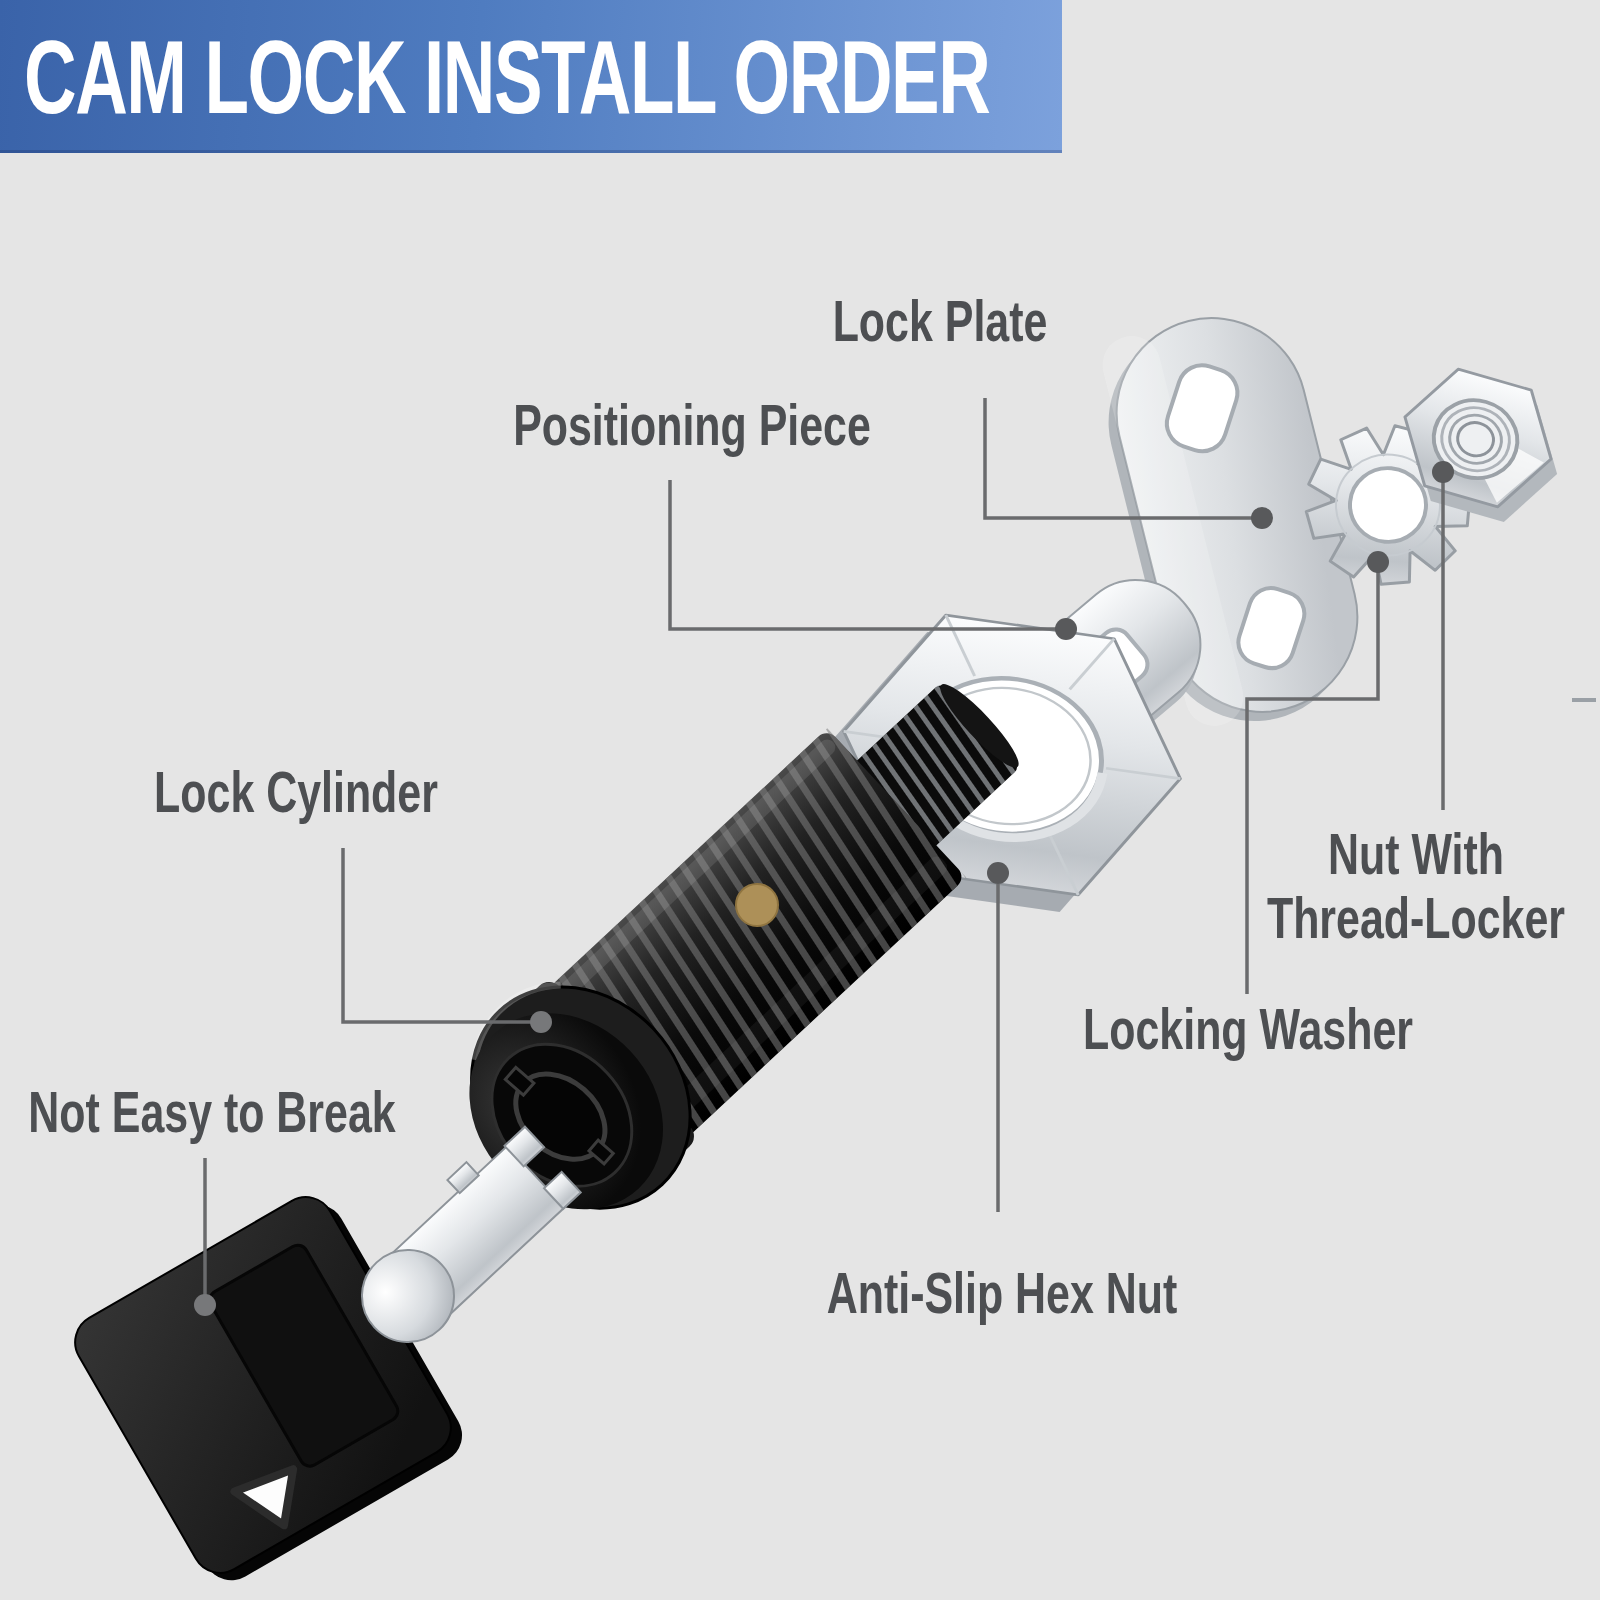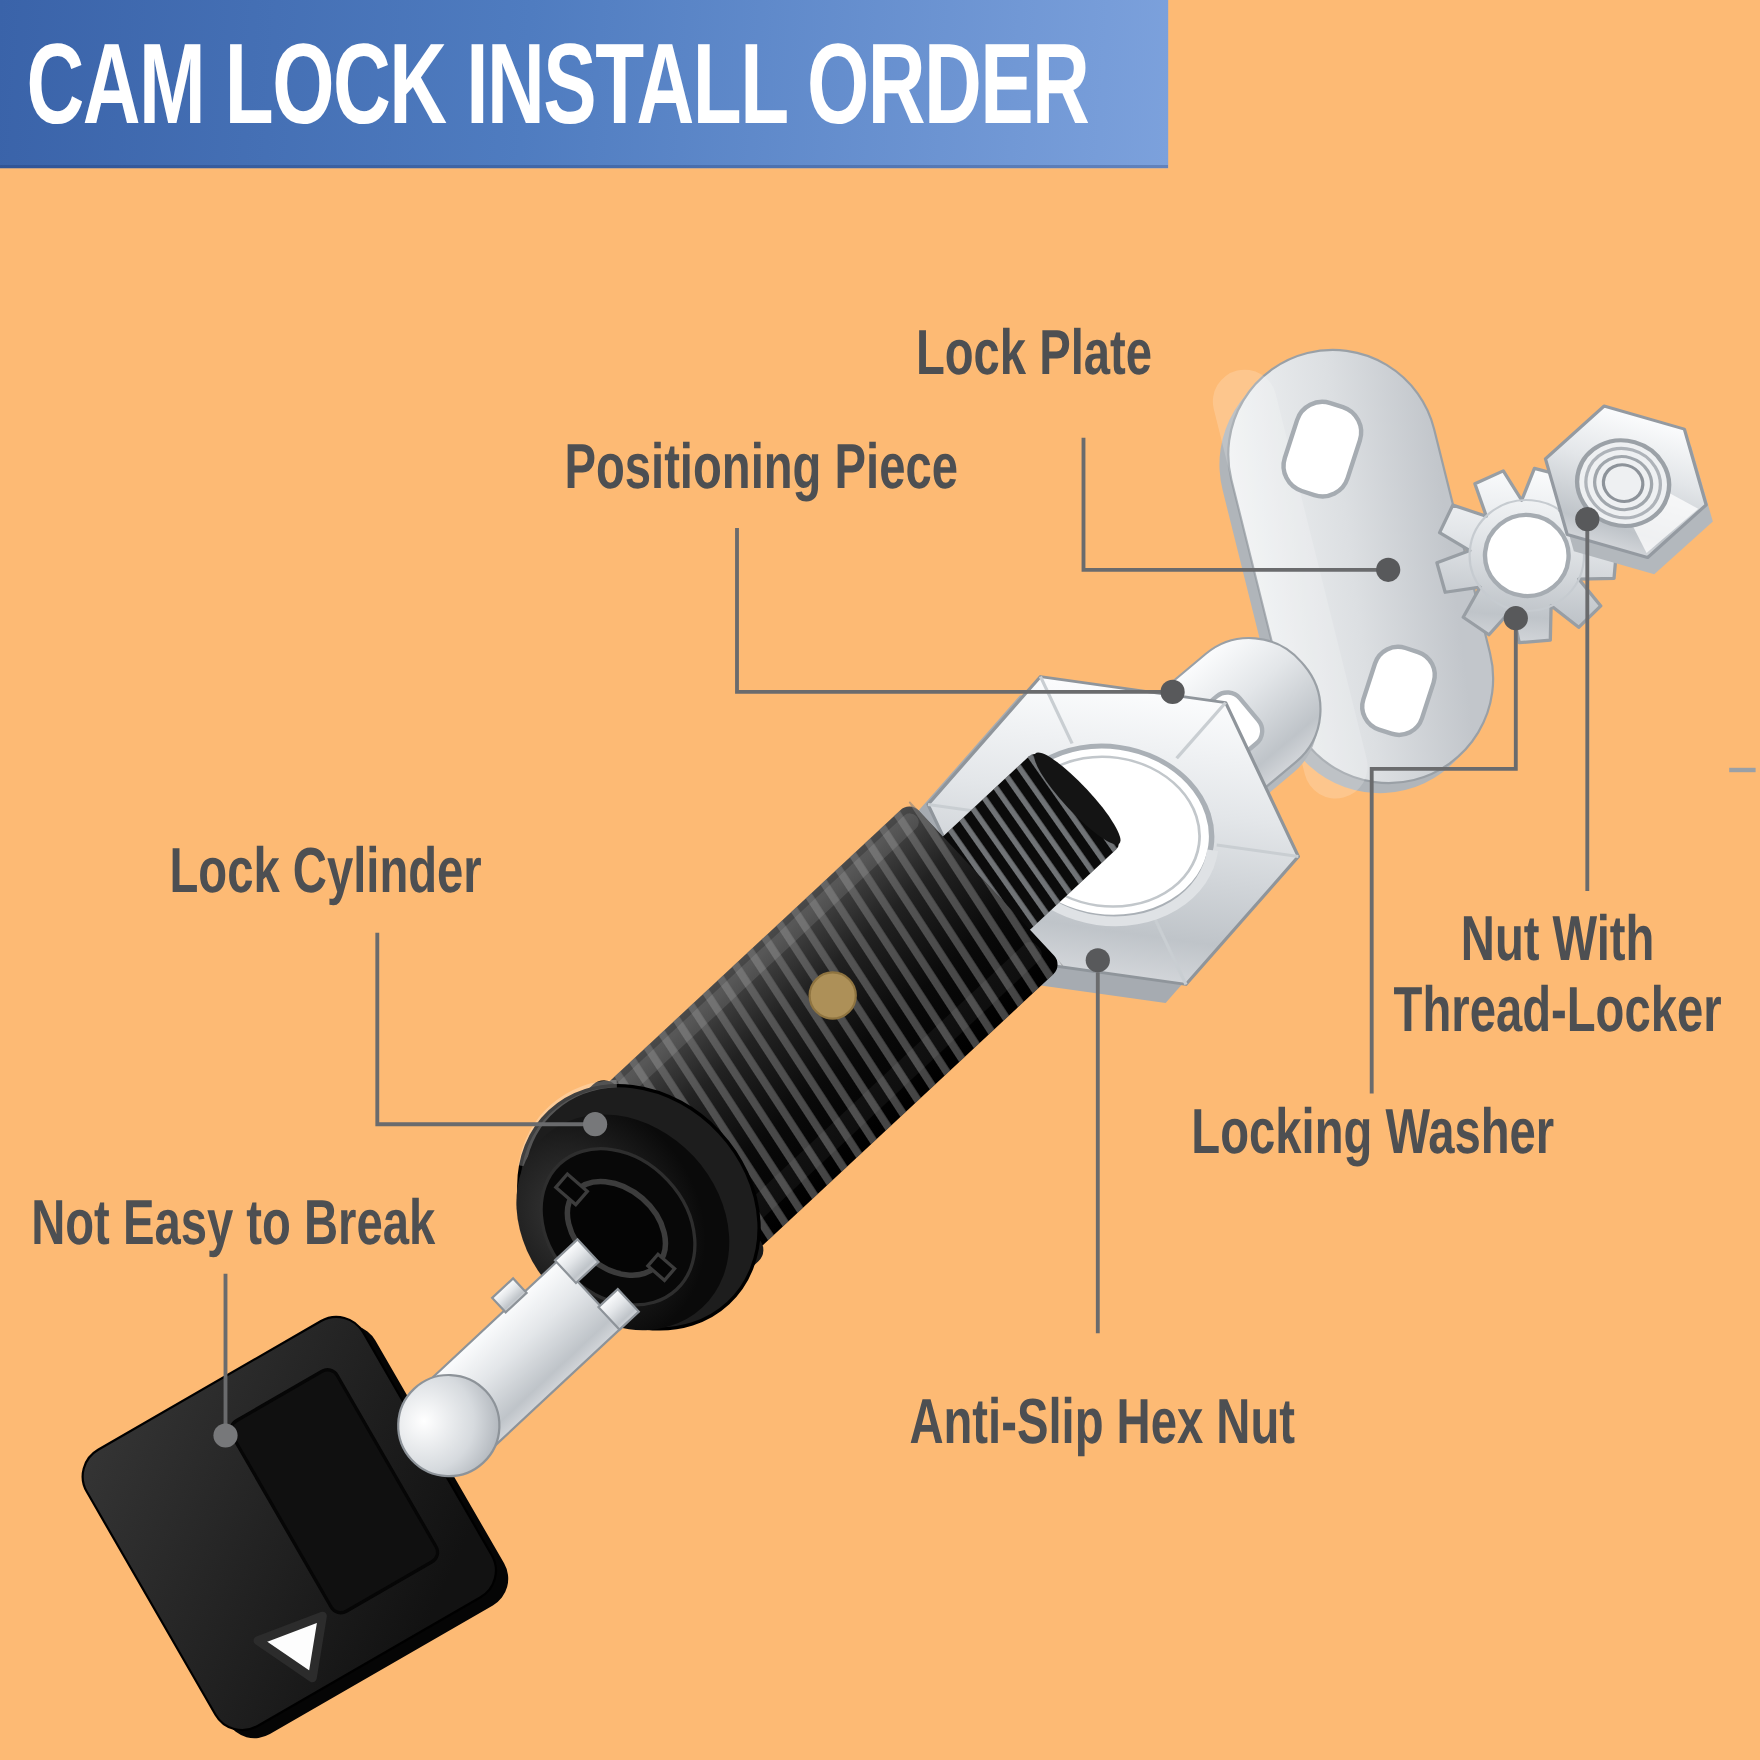--- a/index.html
+++ b/index.html
@@ -1,16 +1,16 @@
 <!DOCTYPE html>
 <html><head>
 <meta charset="utf-8">
 <style>
   html,body{margin:0;padding:0;background:#ffffff;}
-  #canvas{position:relative;width:1600px;height:1600px;background:#fdba74;overflow:hidden;
+  #canvas{position:relative;width:1600px;height:1600px;background:#e5e5e5;overflow:hidden;
           font-family:"Liberation Sans",sans-serif;}
   
   .banner{position:absolute;left:0;top:0;width:1062px;height:153px;
           background:linear-gradient(94deg,#3a63a9 0%,#4f7cc0 45%,#7ca1dc 100%);
           box-shadow:inset 0 -3px 0 rgba(20,40,90,.25);}
   .banner-title{position:absolute;left:24px;top:50%;
           transform:translateY(-50%) scaleX(.70);transform-origin:left center;
           font-weight:700;font-size:104px;letter-spacing:-2px;color:#ffffff;white-space:nowrap;}
   
   .label{position:absolute;font-weight:700;font-size:58px;line-height:58px;color:#4d4f52;

